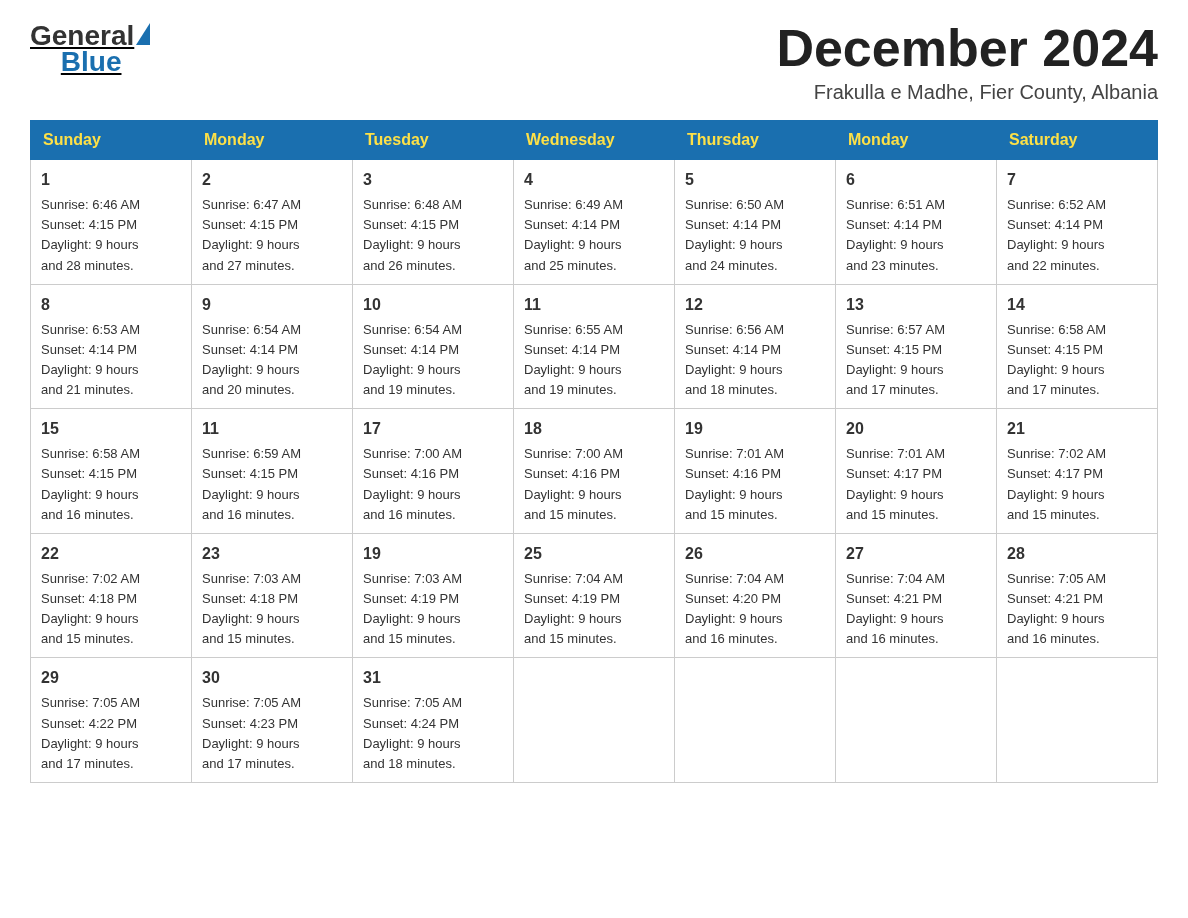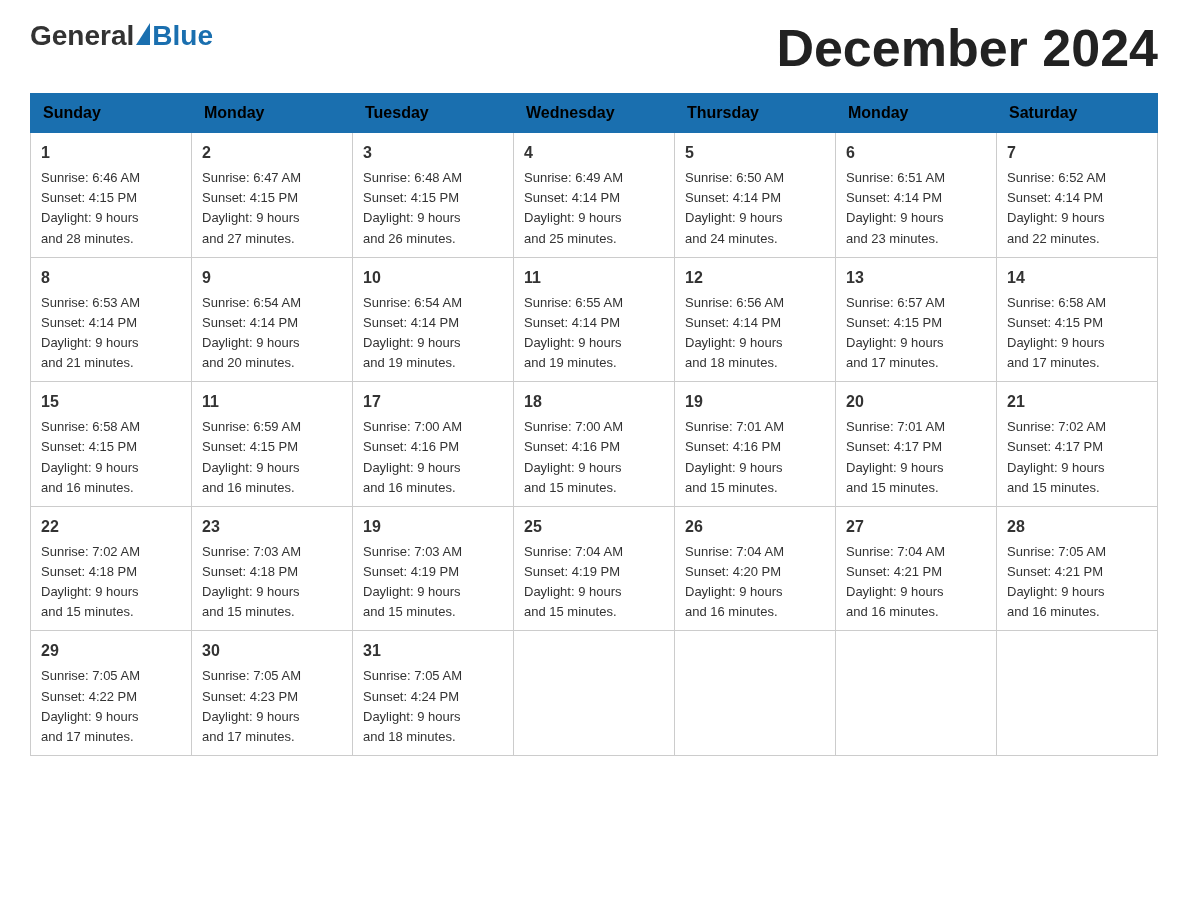--- a/index.html
+++ b/index.html
@@ -11,22 +11,23 @@
       padding: 20px 30px;
     }
     .header {
       display: flex;
       justify-content: space-between;
       align-items: flex-start;
       margin-bottom: 16px;
     }
     .logo {
       display: flex;
-      flex-direction: row;
-      align-items: flex-end;
+      flex-direction: column;
+      align-items: center;
+      text-decoration: underline;
     }
     .logo-top {
       display: flex;
       align-items: center;
     }
     .logo-general {
       font-size: 28px;
       font-weight: bold;
       color: #333;
     }
@@ -59,21 +60,21 @@
       color: #444;
       margin-top: 4px;
     }
     .calendar {
       width: 100%;
       border-collapse: collapse;
       border: 1px solid #1a6faf;
     }
     .calendar th {
       background-color: #1a6faf;
-      color: #000000;
+      color: #fde047;
       font-size: 16px;
       font-weight: bold;
       padding: 10px 12px;
       text-align: left;
       border: 1px solid #1a6faf;
     }
     .calendar td {
       vertical-align: top;
       padding: 8px 10px;
       border: 1px solid #ccc;
@@ -104,20 +105,21 @@
 <div class="header">
   <div class="logo">
     <div class="logo-top">
       <span class="logo-general">General</span>
       <div class="logo-triangle"></div>
     </div>
     <span class="logo-blue">Blue</span>
   </div>
   <div class="title-block">
     <div class="month-title">December 2024</div>
+    <div class="location-title">Frakulla e Madhe, Fier County, Albania</div>
   </div>
 </div>
 
 <table class="calendar">
   <thead>
     <tr>
       <th>Sunday</th>
       <th>Monday</th>
       <th>Tuesday</th>
       <th>Wednesday</th>

